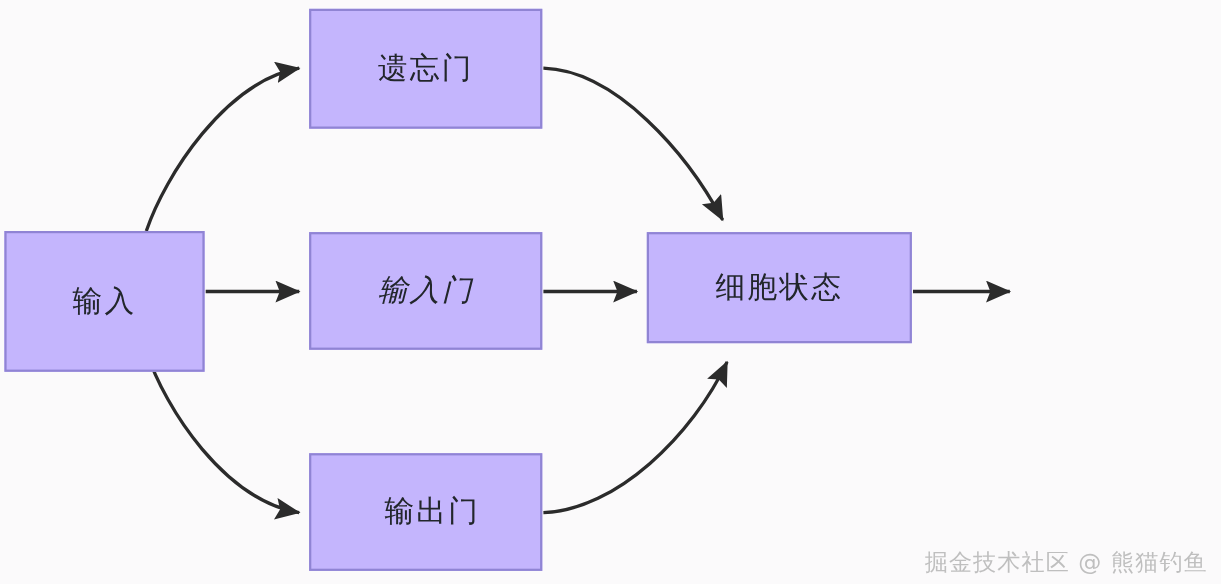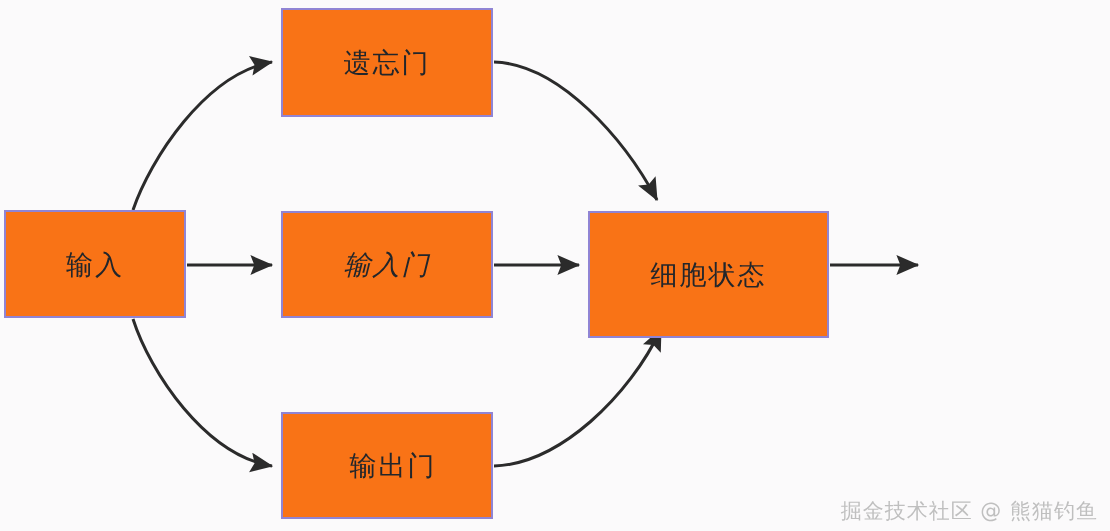--- a/index.html
+++ b/index.html
@@ -20,40 +20,40 @@
     position: absolute;
     left: 0;
     top: 0;
     width: 1110px;
     height: 531px;
     pointer-events: none;
   }
   .node {
     position: absolute;
     box-sizing: border-box;
-    background: #f97316;
+    background: #c4b5fd;
     border: 2px solid #9084d4;
     display: flex;
     align-items: center;
     justify-content: center;
     color: #22262b;
     font-size: 27px;
     letter-spacing: 2px;
     line-height: 1;
     z-index: 2;
   }
   .node-label {
     display: block;
     white-space: nowrap;
   }
-  #node-input      { left: 4px;   top: 210px; width: 182px; height: 108px; }
+  #node-input      { left: 4px;   top: 210px; width: 182px; height: 128px; }
   #node-forget     { left: 281px; top: 8px;   width: 212px; height: 109px; }
   #node-input-gate { left: 281px; top: 211px; width: 212px; height: 107px; font-style: italic; }
   #node-output-gate{ left: 281px; top: 412px; width: 212px; height: 107px; padding-left: 12px; }
-  #node-cell       { left: 588px; top: 211px; width: 241px; height: 127px; }
+  #node-cell       { left: 588px; top: 211px; width: 241px; height: 101px; }
   #node-output     { left: 927px; top: 211px; width: 173px; height: 104px; }
 
   #watermark {
     position: absolute;
     right: 12px;
     bottom: 6px;
     font-size: 21px;
     color: #bfbfbf;
     letter-spacing: 1px;
     white-space: nowrap;

